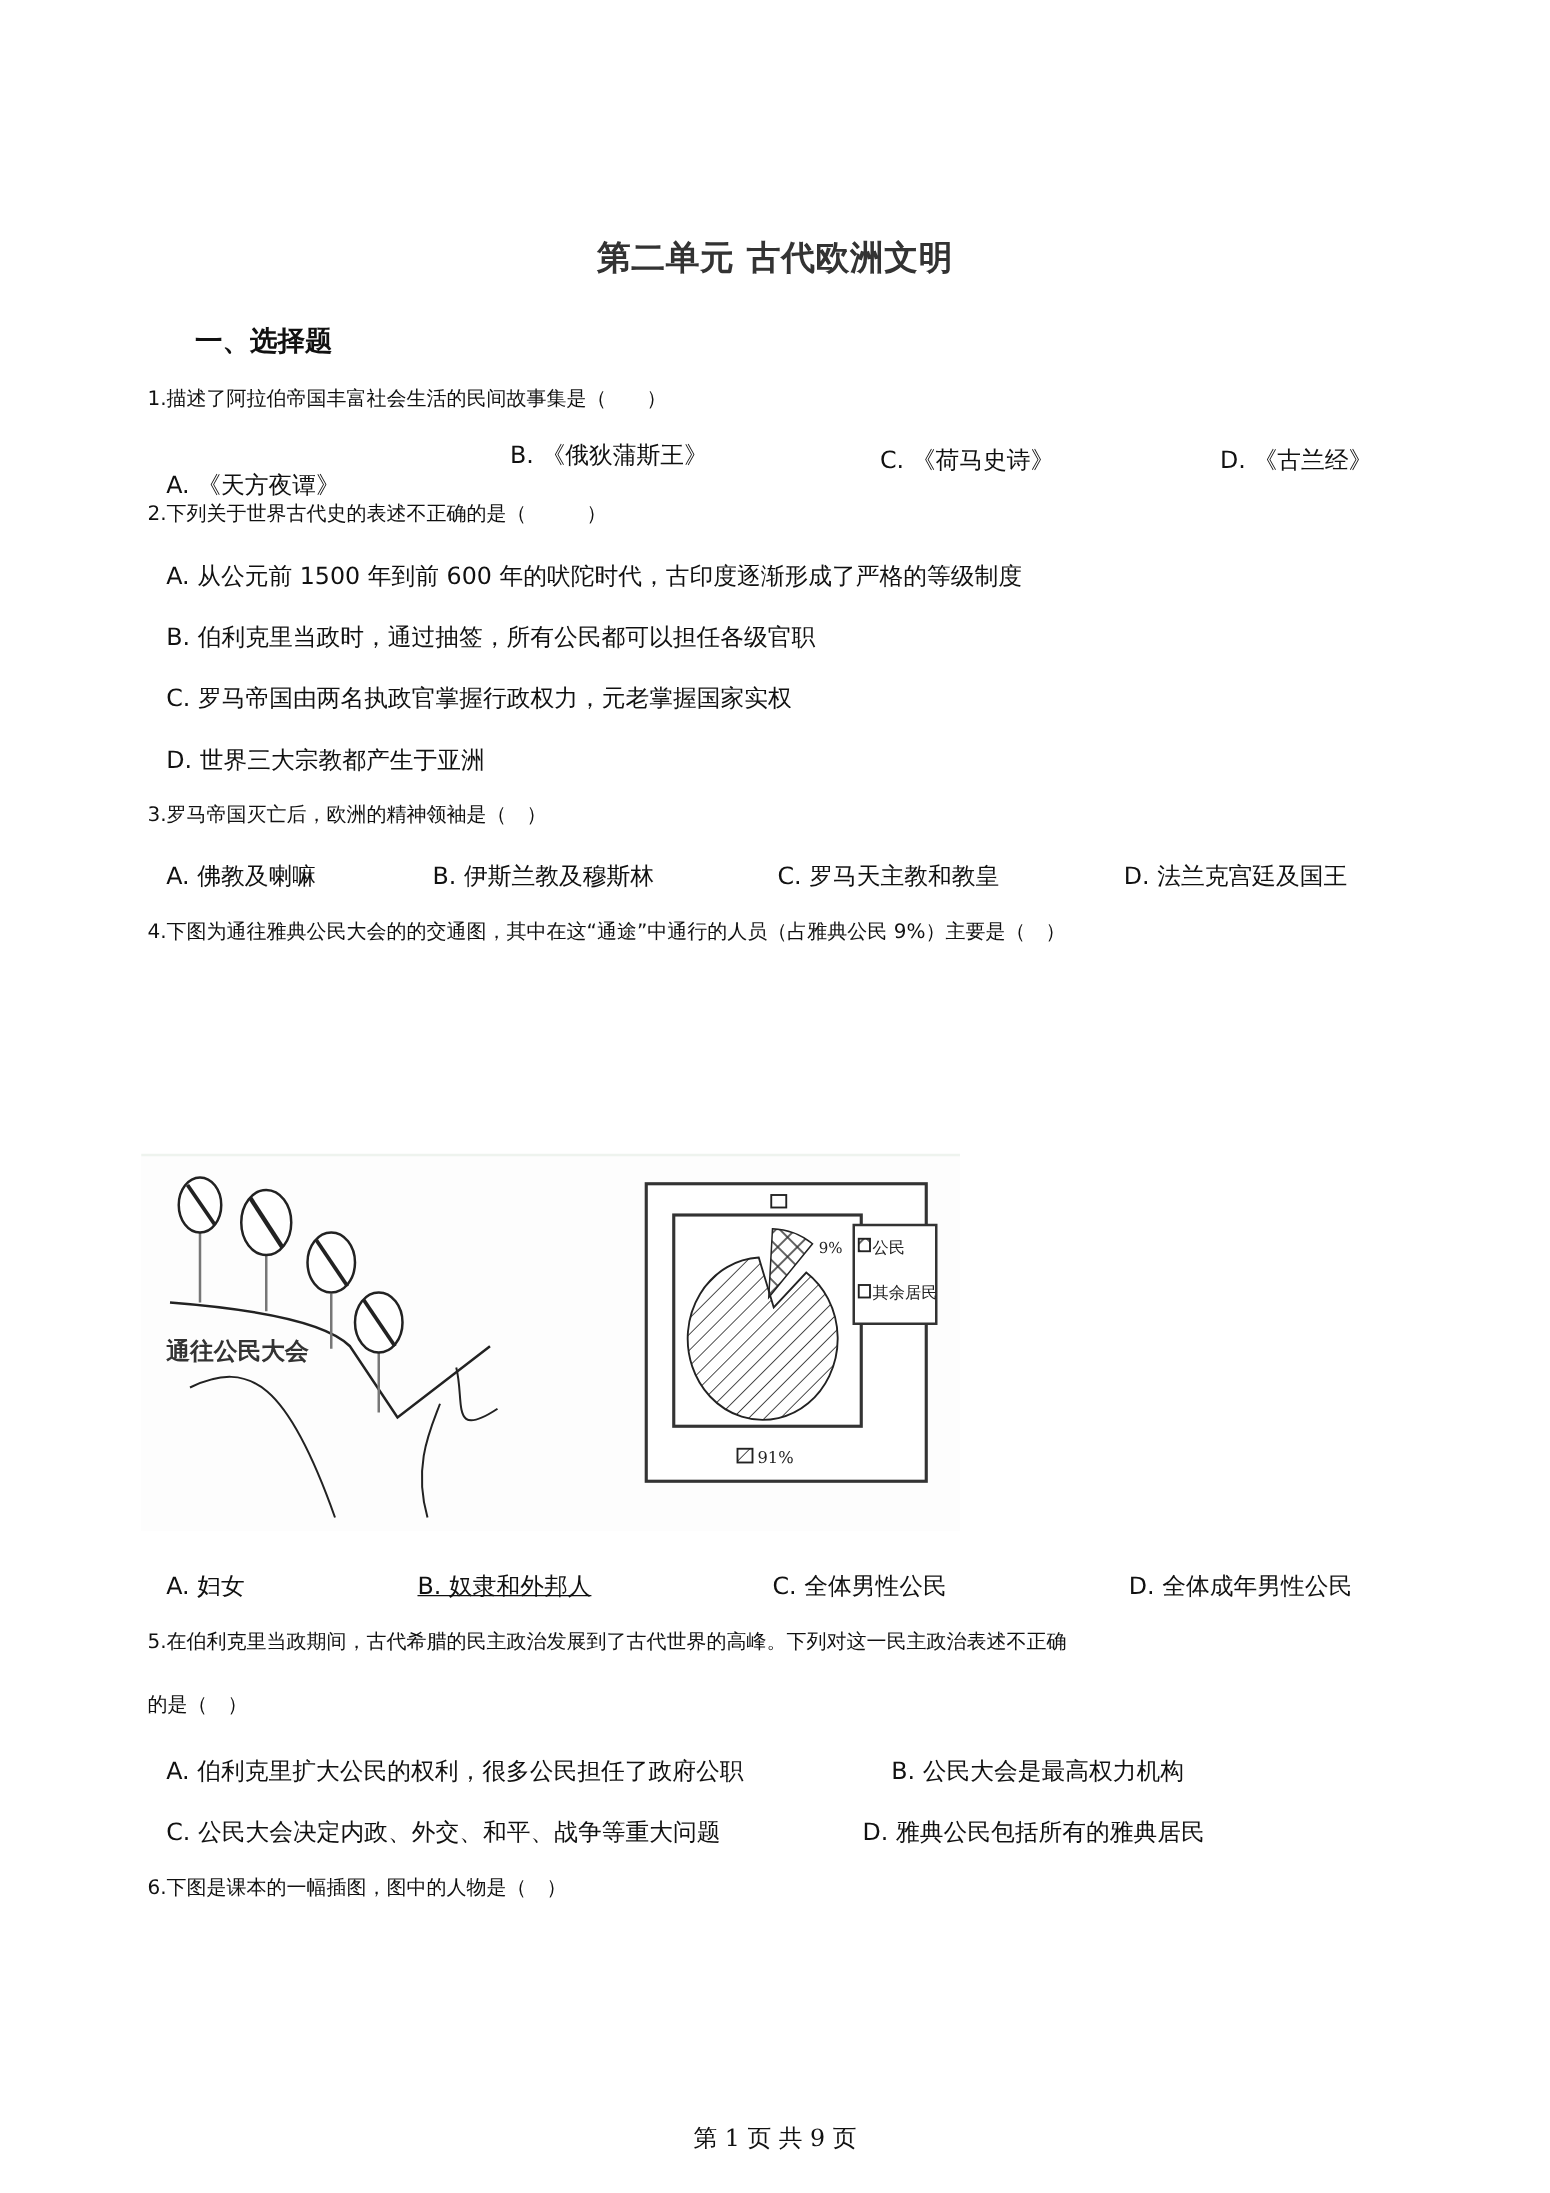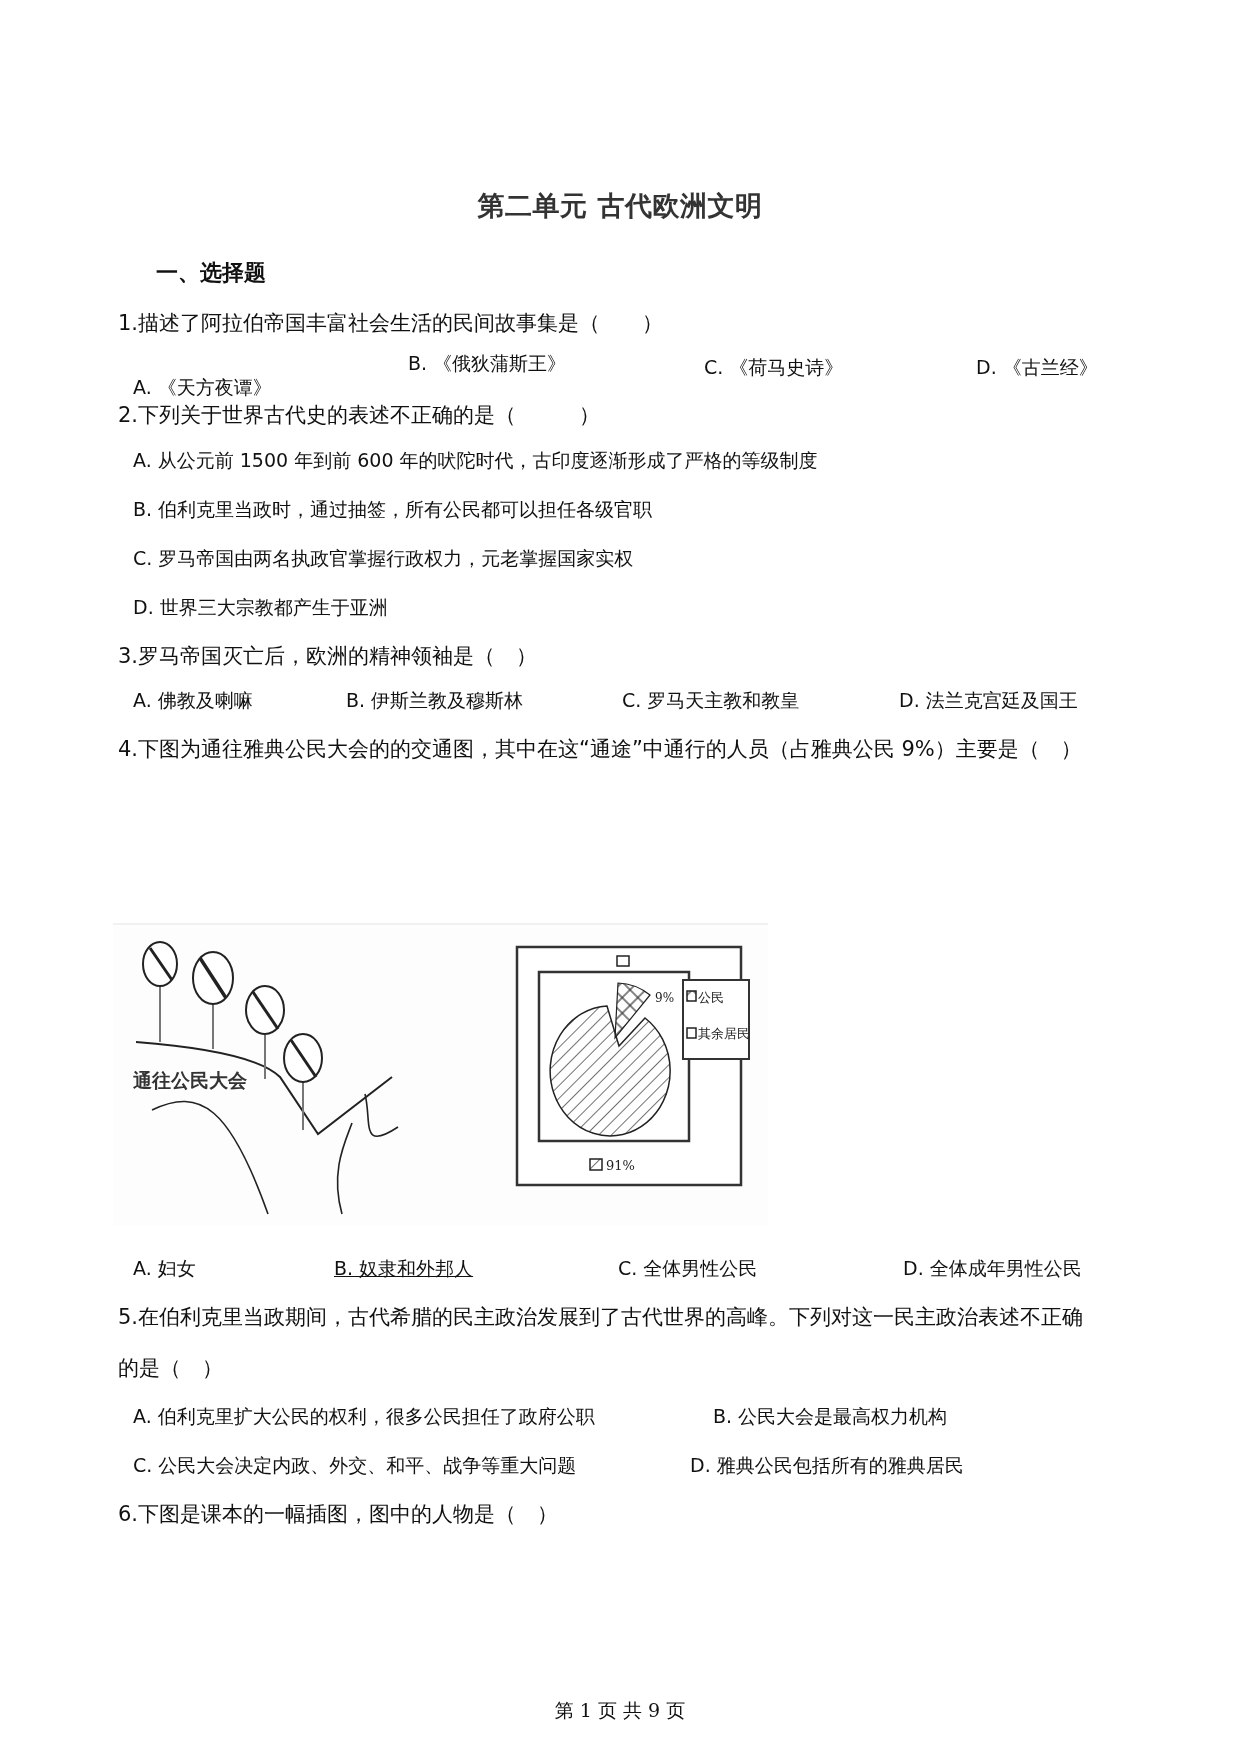--- a/index.html
+++ b/index.html
@@ -2,21 +2,21 @@
 <html><head>
 <meta charset="utf-8">
 <style>
   html, body { margin: 0; padding: 0; background: #ffffff; }
   body { width: 1240px; height: 1754px; position: relative; overflow: hidden;
          font-family: "DejaVu Sans", "Liberation Sans", sans-serif; color: #111; }
   .abs { position: absolute; white-space: nowrap; }
   .title { left: 0; width: 1240px; top: 188px; text-align: center; font-size: 27px;
            font-weight: bold; color: #333; letter-spacing: 0.5px; }
   .section { left: 118px; top: 258px; font-size: 22px; font-weight: bold; color: #111; margin-left: 38px; }
-  .q { font-size: 21px; left: 118px; color: #111; }
+  .q { font-size: 16px; left: 118px; color: #111; }
   .opt { font-size: 19px; color: #111; }
   .footer { left: 0; width: 1240px; text-align: center; top: 1698px; font-size: 19px;
             font-family: "DejaVu Serif", "Liberation Serif", serif; color: #111; }
   .figure { left: 113px; top: 923px; width: 655px; height: 300px; background: #fdfdfd;
             border-top: 2px solid #eef3ee; }
   svg text { font-family: "DejaVu Serif", "Liberation Serif", serif; }
 </style>
 </head>
 <body>
 

